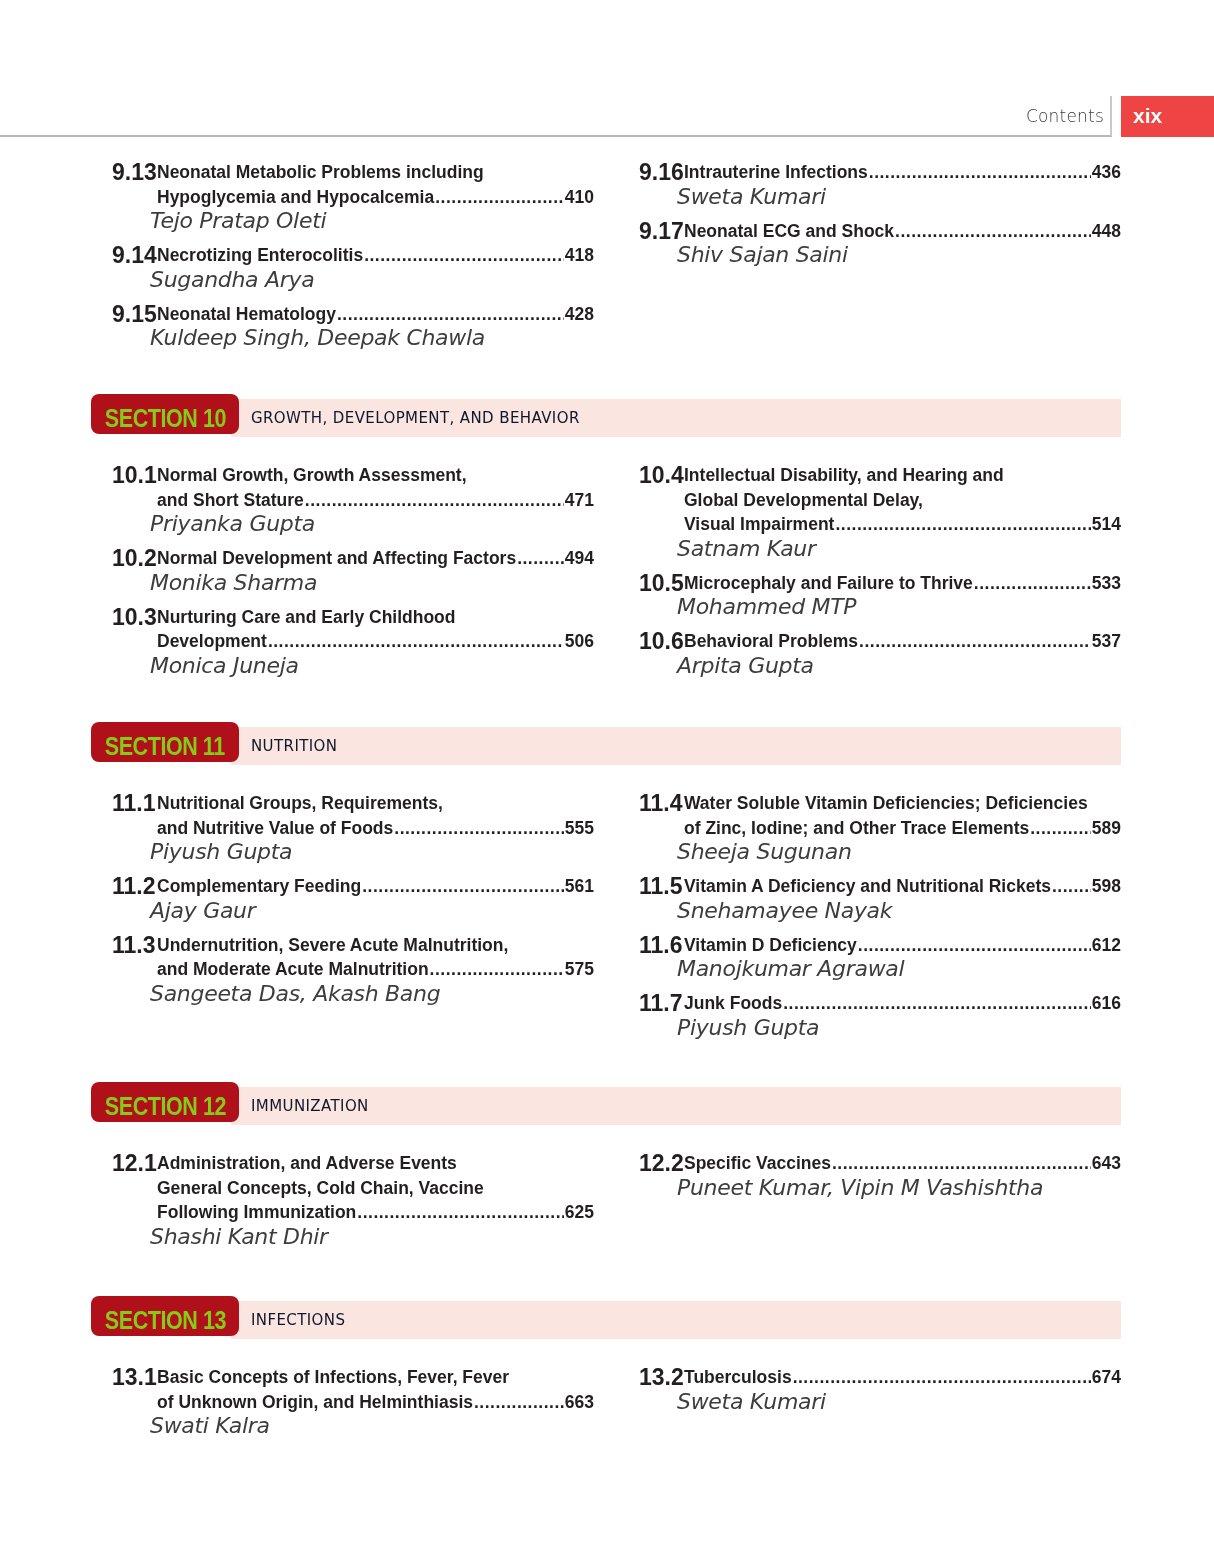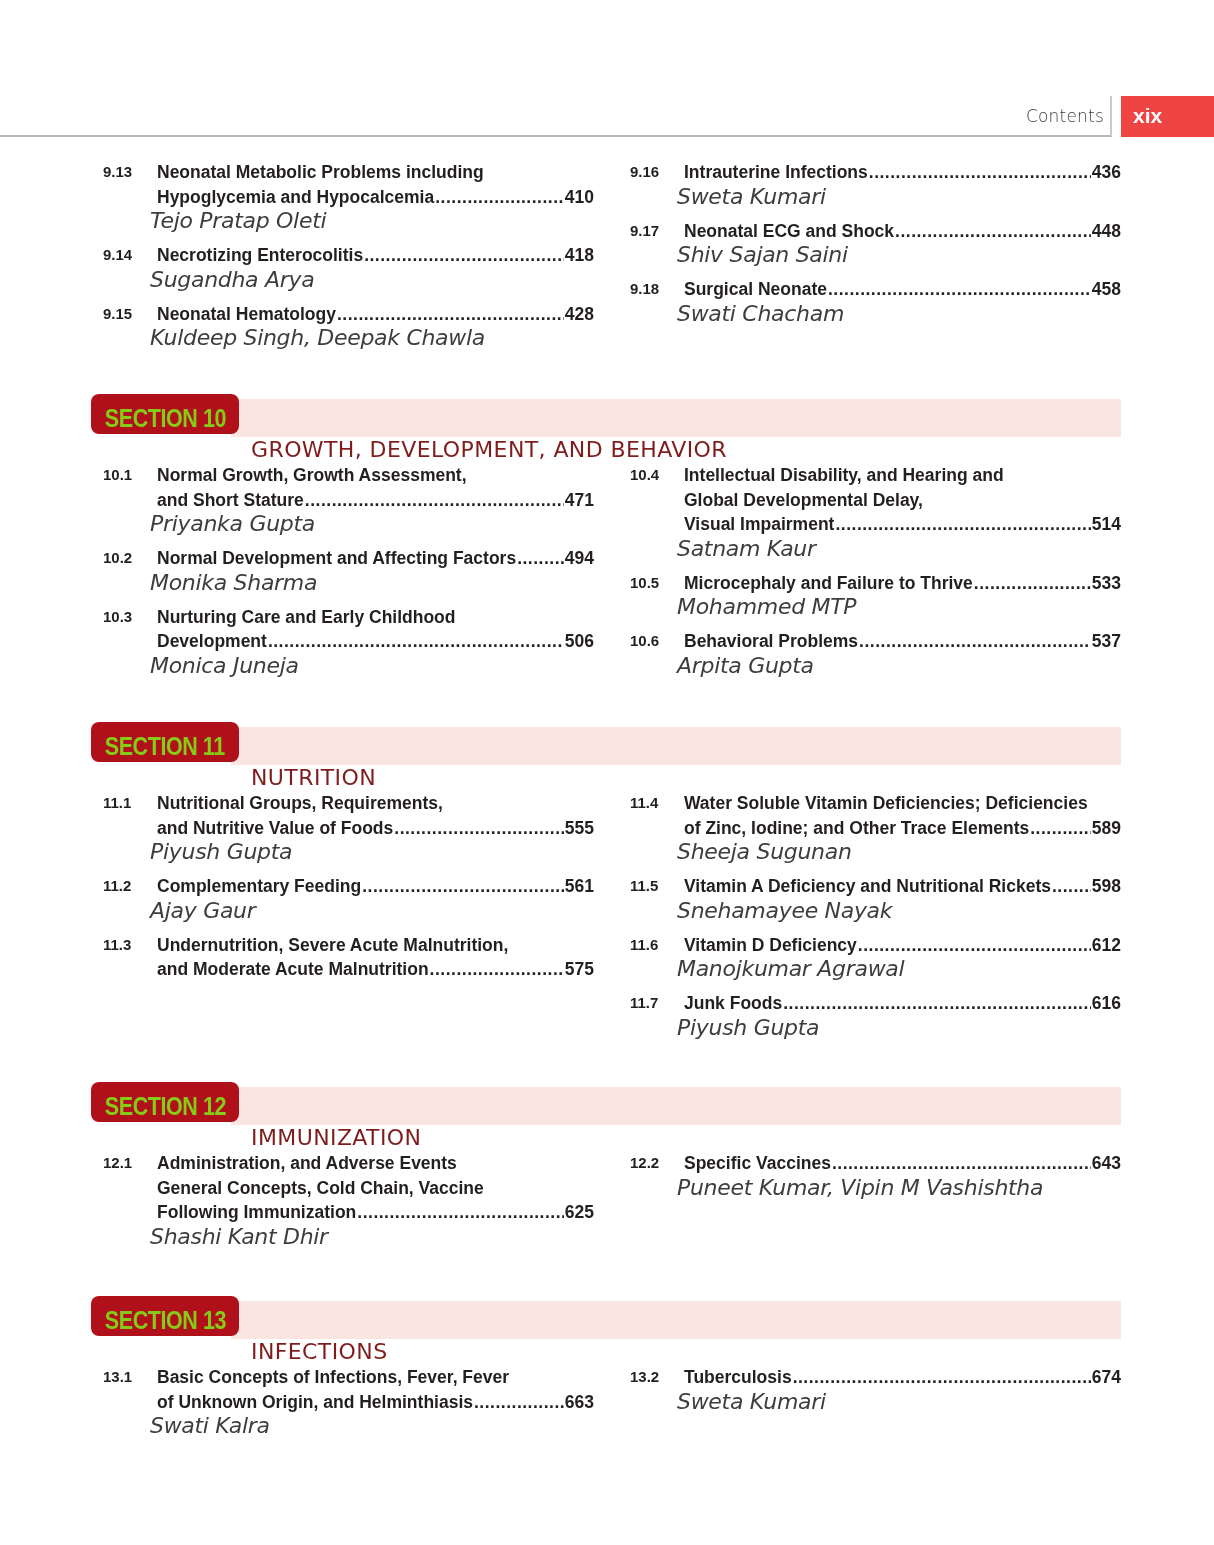--- a/index.html
+++ b/index.html
@@ -8,38 +8,38 @@
 
     
     .header-rule { position: absolute; left: 0; top: 135px; width: 1112px; height: 2px; background: #b8b8b8; }
     .header-divider { position: absolute; left: 1110px; top: 96px; width: 2px; height: 40px; background: #c9c9c9; }
     .running-head { position: absolute; right: 110px; top: 106px; font-size: 17px; color: #3a3a3a; font-family: "DejaVu Sans", sans-serif; font-weight: 300; letter-spacing: 0.2px; }
     .page-tab { position: absolute; left: 1121px; top: 96px; width: 93px; height: 41px; background: #ef4444; color: #fff; font-weight: bold; font-size: 21px; padding: 8px 0 0 12px; font-family: "Liberation Sans Narrow", "Liberation Sans", sans-serif; letter-spacing: 0px; }
 
     
     .col { position: absolute; }
     .entry { position: relative; margin-bottom: 10px; }
-    .entry .num { position: absolute; left: 0; top: 0; font-weight: bold; font-size: 15px; line-height: 24.5px; color: #231f20; }
+    .entry .num { position: absolute; left: 9px; top: 0; font-weight: bold; font-size: 23px; line-height: 24.5px; color: #231f20; }
     .entry .body { margin-left: 47px; }
     .entry .title-line { display: flex; align-items: baseline; font-weight: bold; font-size: 17.5px; line-height: 24.5px; color: #231f20; white-space: nowrap; margin-left: 7px; }
     .entry .title-line .txt { flex: 0 0 auto; }
     .entry .title-line .leader { flex: 1 1 auto; overflow: hidden; white-space: nowrap; margin: 0 1px; }
     .entry .title-line .leader::after { content: "........................................................................................................................................................................"; letter-spacing: 0.5px; }
     .entry .title-line .page { flex: 0 0 auto; }
     .entry .author { font-style: italic; font-size: 22px; line-height: 24px; color: #3d3d3d; font-family: "DejaVu Sans", sans-serif; font-weight: 300; letter-spacing: -0.3px; }
 
     .left-col { left: 103px; width: 491px; }
     .right-col { left: 630px; width: 491px; }
 
     
     .section-banner { position: absolute; left: 91px; width: 1030px; height: 50px; }
     .section-banner .band { position: absolute; left: 140px; top: 5px; right: 0; height: 38px; background: #fbe5e1; }
     .section-banner .badge { position: absolute; left: 0; top: 0; width: 148px; height: 40px; background: #b0101a; border-radius: 8px; color: #84cc16; font-weight: bold; font-size: 25px; line-height: 49px; text-align: center; font-family: "Liberation Sans Narrow", "Liberation Sans", sans-serif; transform-origin: left center; letter-spacing: -0.5px; }
     .section-banner .badge span { display: inline-block; transform: scaleX(0.86); }
-    .section-banner .heading { position: absolute; left: 160px; top: 5px; line-height: 38px; font-size: 22px; color: #7f1d1d; letter-spacing: 0.4px; font-family: "DejaVu Sans", sans-serif; margin-top: 32px; }
+    .section-banner .heading { position: absolute; left: 160px; top: 5px; line-height: 38px; font-size: 15px; color: #0f172a; letter-spacing: 0.4px; font-family: "DejaVu Sans", sans-serif; }
   </style>
 </head>
 <body>
 
 <div class="header-rule"></div>
 <div class="header-divider"></div>
 <div class="running-head">Contents</div>
 <div class="page-tab">xix</div>
 
 <div class="col left-col" style="top:160px;">
@@ -94,31 +94,20 @@
     </div>
     <div class="entry">
       <div class="num">9.17</div>
       <div class="body">
         <div class="title-line">
           <span class="txt">Neonatal ECG and Shock</span>
           <span class="leader"></span>
           <span class="page">448</span>
         </div>
         <div class="author">Shiv Sajan Saini</div>
-      </div>
-    </div>
-    <div class="entry">
-      <div class="num">9.18</div>
-      <div class="body">
-        <div class="title-line">
-          <span class="txt">Surgical Neonate</span>
-          <span class="leader"></span>
-          <span class="page">458</span>
-        </div>
-        <div class="author">Swati Chacham</div>
       </div>
     </div>
   </div>
 
 <div class="section-banner" style="top:394px;">
   <div class="band"></div>
   <div class="badge"><span>SECTION 10</span></div>
   <div class="heading">GROWTH, DEVELOPMENT, AND BEHAVIOR</div>
 </div>
 <div class="col left-col" style="top:463px;">
@@ -239,20 +228,21 @@
       <div class="num">11.3</div>
       <div class="body">
         <div class="title-line">
           <span class="txt">Undernutrition, Severe Acute Malnutrition,</span>
         </div>
         <div class="title-line">
           <span class="txt">and Moderate Acute Malnutrition</span>
           <span class="leader"></span>
           <span class="page">575</span>
         </div>
+        <div class="author">Sangeeta Das, Akash Bang</div>
       </div>
     </div>
   </div>
 <div class="col right-col" style="top:791px;">
     <div class="entry">
       <div class="num">11.4</div>
       <div class="body">
         <div class="title-line">
           <span class="txt">Water Soluble Vitamin Deficiencies; Deficiencies</span>
         </div>

